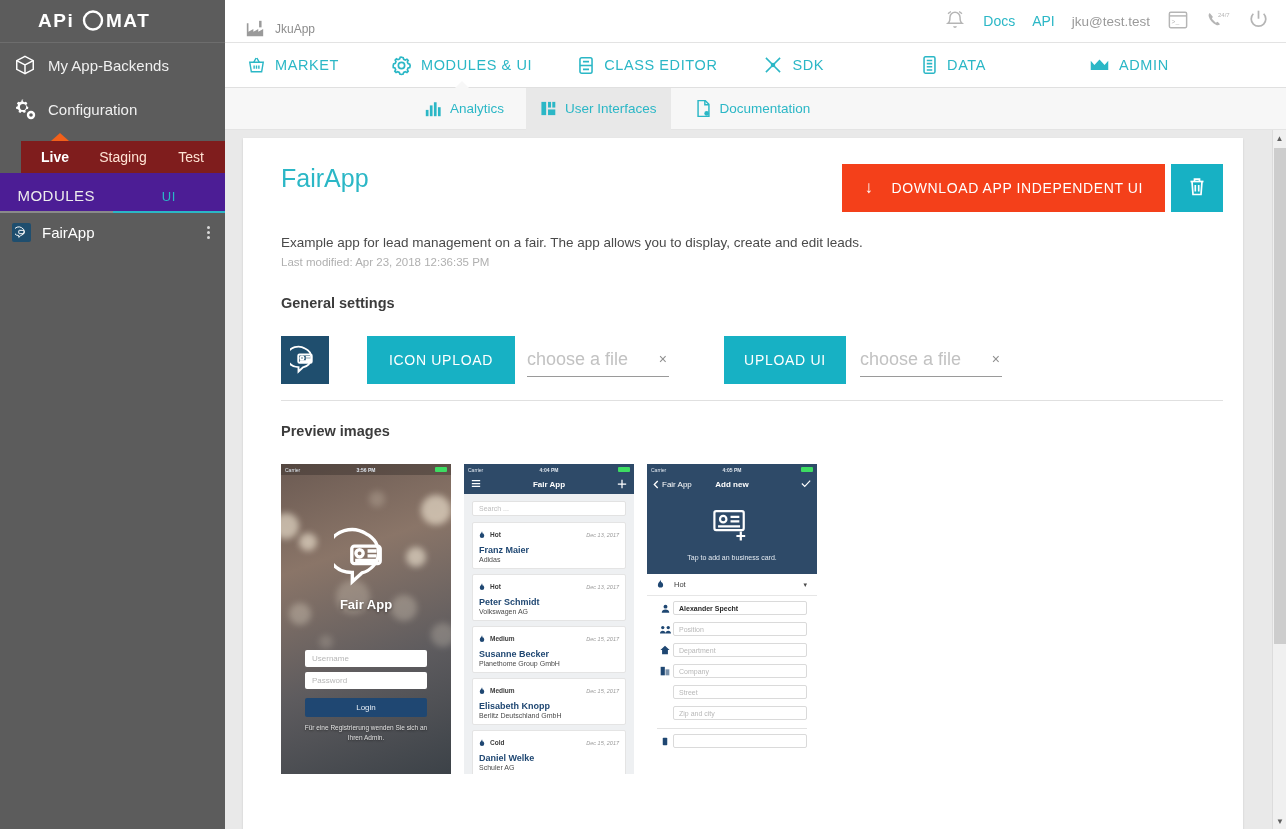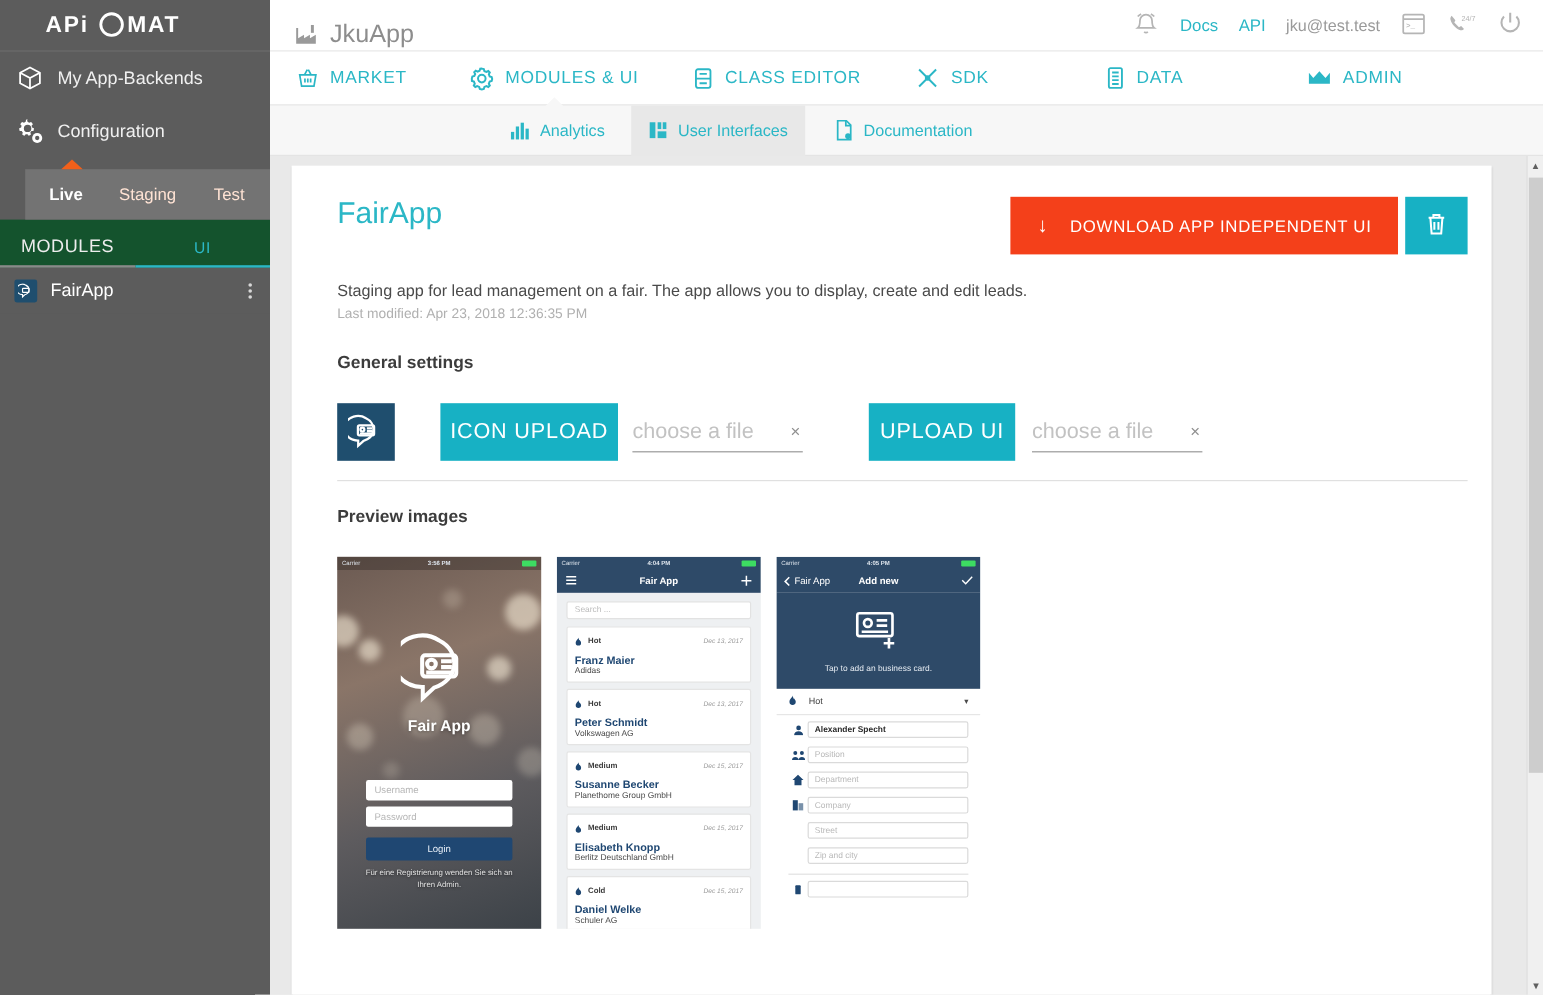--- a/index.html
+++ b/index.html
@@ -26,36 +26,36 @@
     color: #ffffff; font-size: 21px; letter-spacing: 1px;
     font-weight: bold; font-family: "Liberation Sans", sans-serif;
     display: flex; align-items: center;
   }
   .side-nav-item {
     display: flex; align-items: center; height: 44px; padding-left: 14px;
     color: #f0f0f0; font-size: 15px; cursor: pointer;
   }
   .side-nav-item .sicon { width: 34px; display: flex; align-items: center; }
   .side-env-tabs {
-    position: relative; display: flex; height: 42px; background: #737373;
+    position: relative; display: flex; height: 32px; background: #7f1d1d;
     margin-top: 10px;
     margin-left: 21px;
   }
   .side-env-tabs::before {
     content: ""; position: absolute; top: -8px; left: 30px;
     border-left: 9px solid transparent; border-right: 9px solid transparent;
     border-bottom: 8px solid #f2601a;
   }
   .env-tab {
     flex: 1; display: flex; align-items: center; justify-content: center;
     color: #ffe3d4; font-size: 14px; cursor: pointer;
   }
   .env-tab.active { color: #ffffff; font-weight: bold; }
   .mod-head {
-    display: flex; height: 40px; align-items: flex-end; background: #14532d;
+    display: flex; height: 40px; align-items: flex-end; background: #4c1d95;
   }
   .mod-head .mh {
     flex: 1; text-align: center; padding-bottom: 7px; font-size: 15px;
     color: #ededed; letter-spacing: 0.5px; cursor: pointer;
     border-bottom: 2px solid #8a8a8a;
   }
   .mod-head .mh.ui-tab { color: #2bb7c6; border-bottom: 2px solid #2bb7c6; font-size: 13px; }
   .mod-list-item {
     display: flex; align-items: center; height: 38px; padding: 0 12px;
     background: #5c5c5c; color: #fff; font-size: 15px; cursor: pointer;
@@ -67,21 +67,21 @@
   .dots { margin-left: auto; color: #d8d8d8; font-size: 15px; line-height: 4px;
           display: flex; flex-direction: column; gap: 2px; padding-right: 3px; }
   .dots i { width: 3px; height: 3px; background: #d8d8d8; border-radius: 50%; display: block; }
 
   
   .topbar {
     position: absolute; left: 225px; top: 0; width: 1061px; height: 43px;
     background: #ffffff; display: flex; align-items: center;
     border-bottom: 1px solid #e3e3e3;
   }
-  .app-title { display: flex; align-items: center; margin-left: 20px; color: #8d8d8d; font-size: 21px; margin-top: 16px; }
+  .app-title { display: flex; align-items: center; margin-left: 20px; color: #8d8d8d; font-size: 12px; margin-top: 16px; }
   .app-title .ticon { margin-right: 10px; display: flex; }
   .top-right { margin-left: auto; display: flex; align-items: center; gap: 17px; padding-right: 16px; }
   .top-link { color: #2bb7c6; font-size: 14px; cursor: pointer; }
   .top-user { color: #9a9a9a; font-size: 13.5px; cursor: pointer; }
 
   
   .mainnav {
     position: absolute; left: 225px; top: 43px; width: 1061px; height: 45px;
     background: #ffffff; display: flex; align-items: center; border-bottom: 1px solid #e0e0e0;
   }
@@ -137,21 +137,21 @@
   .settings-row {
     margin-top: 30px; display: flex; align-items: center; height: 60px;
     padding-bottom: 22px; border-bottom: 1px solid #e0e0e0;
   }
   .app-icon-box {
     width: 48px; height: 48px; background: #1f4e6e; display: flex;
     align-items: center; justify-content: center; flex: none;
   }
   .btn-teal {
     background: #17b1c4; color: #fff; border: none; height: 48px;
-    font-size: 18px; letter-spacing: 0.7px; cursor: pointer;
+    font-size: 14px; letter-spacing: 0.7px; cursor: pointer;
     font-family: "Liberation Sans", sans-serif;
   }
   .file-field {
     width: 142px; border-bottom: 1px solid #9a9a9a; height: 34px;
     display: flex; align-items: center; position: relative;
   }
   .file-field input {
     border: none; outline: none; background: transparent; width: 112px;
     font-size: 18px; color: #8b5cf6; font-family: "Liberation Sans", sans-serif;
   }
@@ -502,21 +502,21 @@
                 <path d="M3.5 5.5h13"></path>
                 <path d="M7.5 5.5V3.2h5v2.3"></path>
                 <path d="M5 5.5l1 13h8l1-13"></path>
                 <path d="M8.3 9v6.5M11.7 9v6.5"></path>
               </svg>
             </span>
           </button>
         </div>
       </div>
 
-      <div class="desc">Staging app for lead management on a fair. The app allows you to display, create and edit leads.</div>
+      <div class="desc">Example app for lead management on a fair. The app allows you to display, create and edit leads.</div>
       <div class="lastmod">Last modified: Apr 23, 2018 12:36:35 PM</div>
       <div class="sec-title">General settings</div>
 
       <div class="settings-row">
         <div class="app-icon-box">
           <svg width="30" height="30" viewBox="0 0 24 24" fill="none" stroke="#ffffff" stroke-width="1.5">
             <path d="M12 2.8a9.2 8.2 0 1 0-5.2 14.9v3.5l3.6-3.3A9.2 8.2 0 0 0 12 2.8z"></path>
             <rect x="6.6" y="7.6" width="10.8" height="6.6" rx="1"></rect>
             <circle cx="9.6" cy="10.4" r="1.3"></circle>
             <path d="M12.6 9.5h3.4M12.6 11.4h3.4M7.9 13h8.1"></path>

